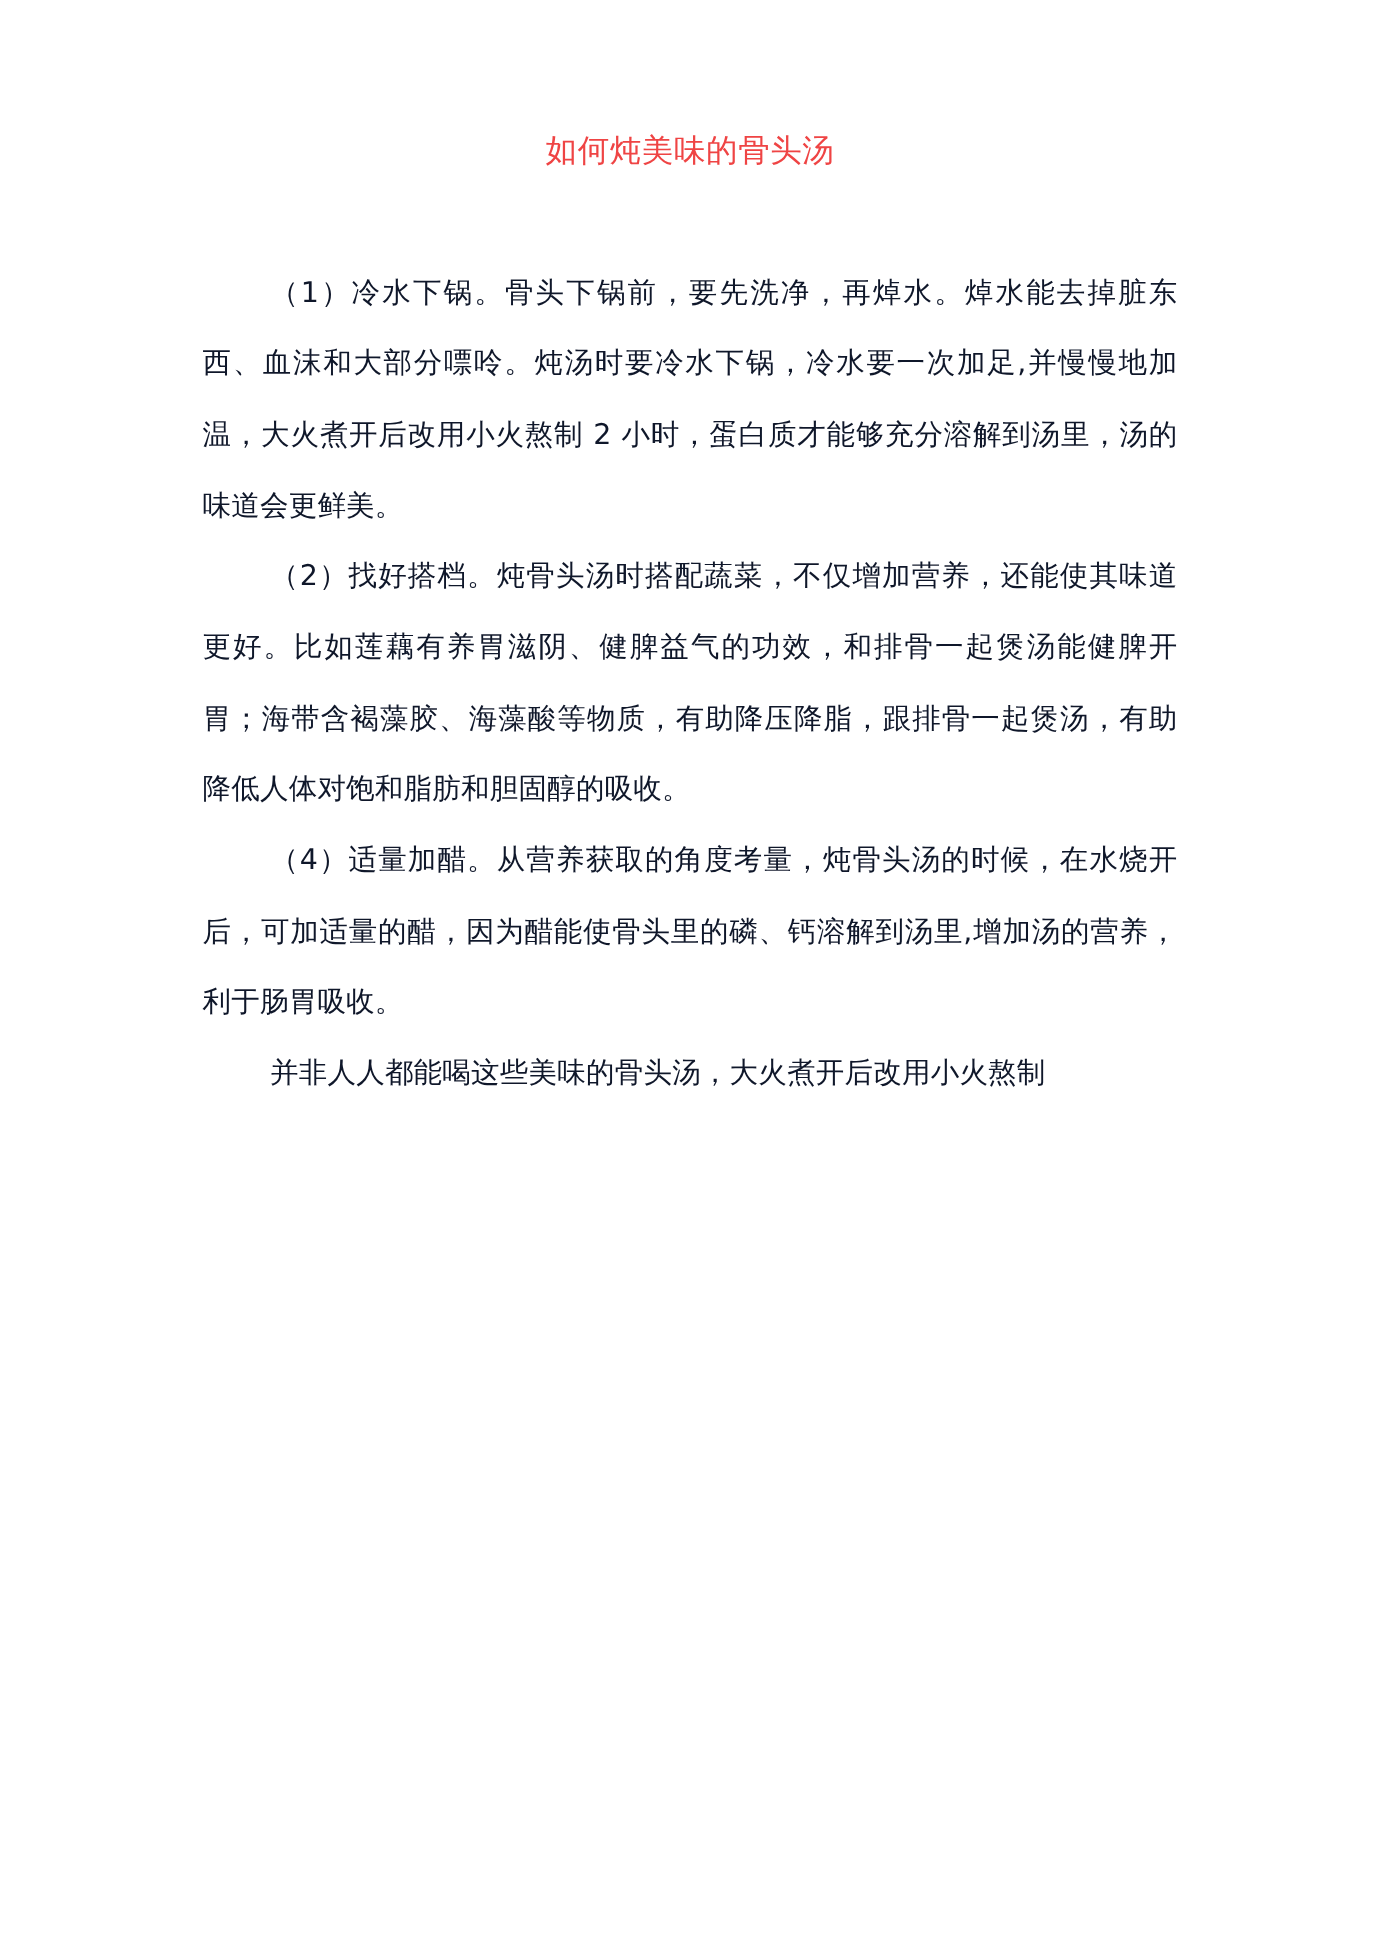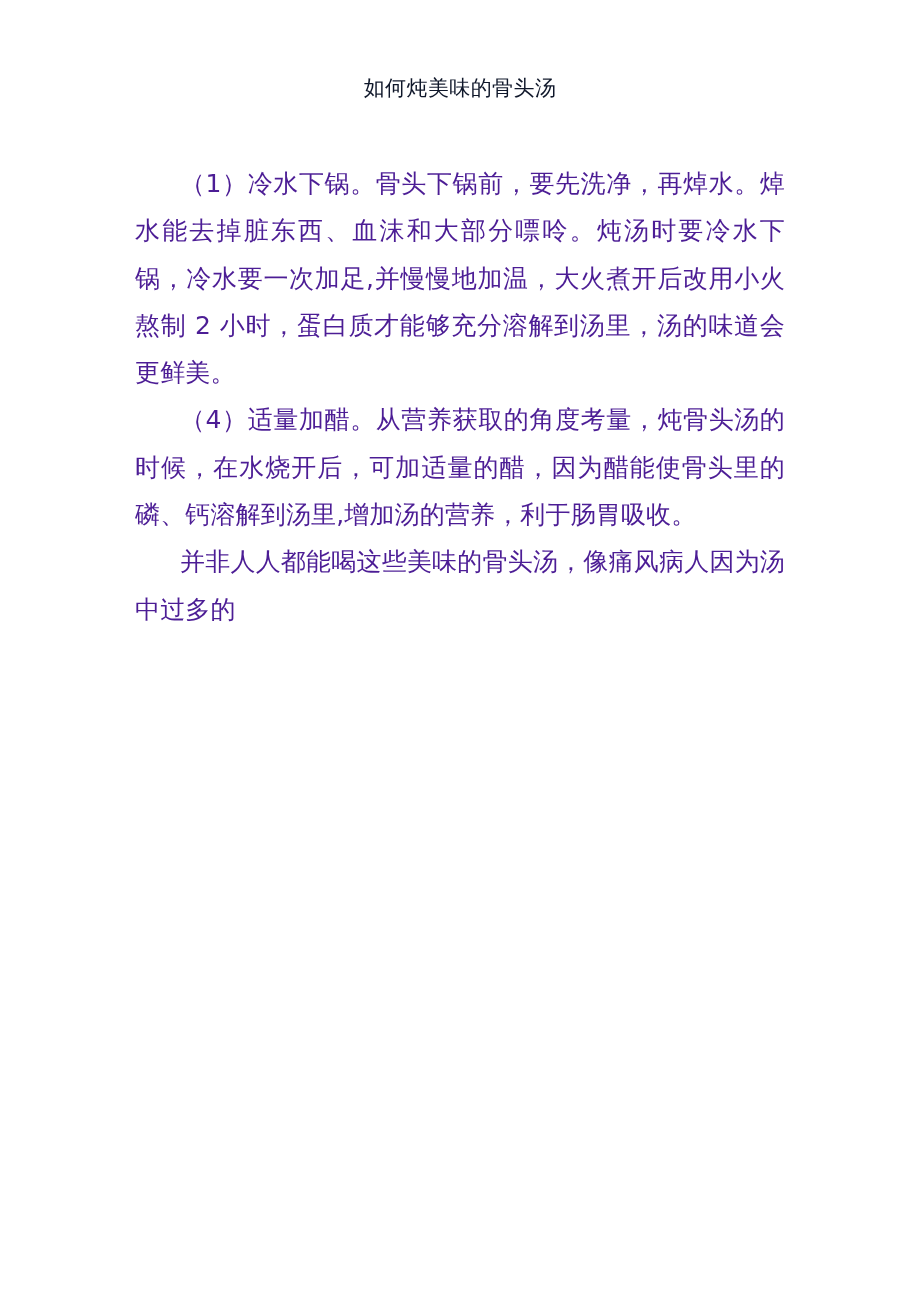--- a/index.html
+++ b/index.html
@@ -23,50 +23,51 @@
     position: absolute;
     left: 135px;
     top: 0;
     width: 650px;
   }
   .doc-title {
     text-align: center;
     font-size: 21px;
     line-height: 28px;
     letter-spacing: 0.4px;
-    color: #0f172a;
-    margin: 4px;
+    color: #ef4444;
+    margin: 16px;
     padding-top: 70px;
     font-weight: normal;
     white-space: nowrap;
   }
   .para-block {
     margin-top: 58px;
   }
   p.para {
     margin: 0;
-    font-size: 25px;
+    font-size: 19px;
     line-height: 47.3px;
-    color: #4c1d95;
+    color: #0f172a;
     text-align: justify;
     text-align-last: left;
     text-justify: inter-ideograph;
     text-indent: 45px;
     letter-spacing: 0.15px;
     word-break: break-all;
   }
 </style>
 </head>
 <body>
 
 <div class="page">
   <div class="doc-body">
 
     <h1 class="doc-title">如何炖美味的骨头汤</h1>
 
     <div class="para-block">
       <p class="para">（1）冷水下锅。骨头下锅前，要先洗净，再焯水。焯水能去掉脏东西、血沫和大部分嘌呤。炖汤时要冷水下锅，冷水要一次加足,并慢慢地加温，大火煮开后改用小火熬制 2 小时，蛋白质才能够充分溶解到汤里，汤的味道会更鲜美。</p>
+      <p class="para">（2）找好搭档。炖骨头汤时搭配蔬菜，不仅增加营养，还能使其味道更好。比如莲藕有养胃滋阴、健脾益气的功效，和排骨一起煲汤能健脾开胃；海带含褐藻胶、海藻酸等物质，有助降压降脂，跟排骨一起煲汤，有助降低人体对饱和脂肪和胆固醇的吸收。</p>
       <p class="para">（4）适量加醋。从营养获取的角度考量，炖骨头汤的时候，在水烧开后，可加适量的醋，因为醋能使骨头里的磷、钙溶解到汤里,增加汤的营养，利于肠胃吸收。</p>
-      <p class="para">并非人人都能喝这些美味的骨头汤，像痛风病人因为汤中过多的</p>
+      <p class="para">并非人人都能喝这些美味的骨头汤，大火煮开后改用小火熬制</p>
     </div>
 
   </div>
 </div>
 
 </body></html>

